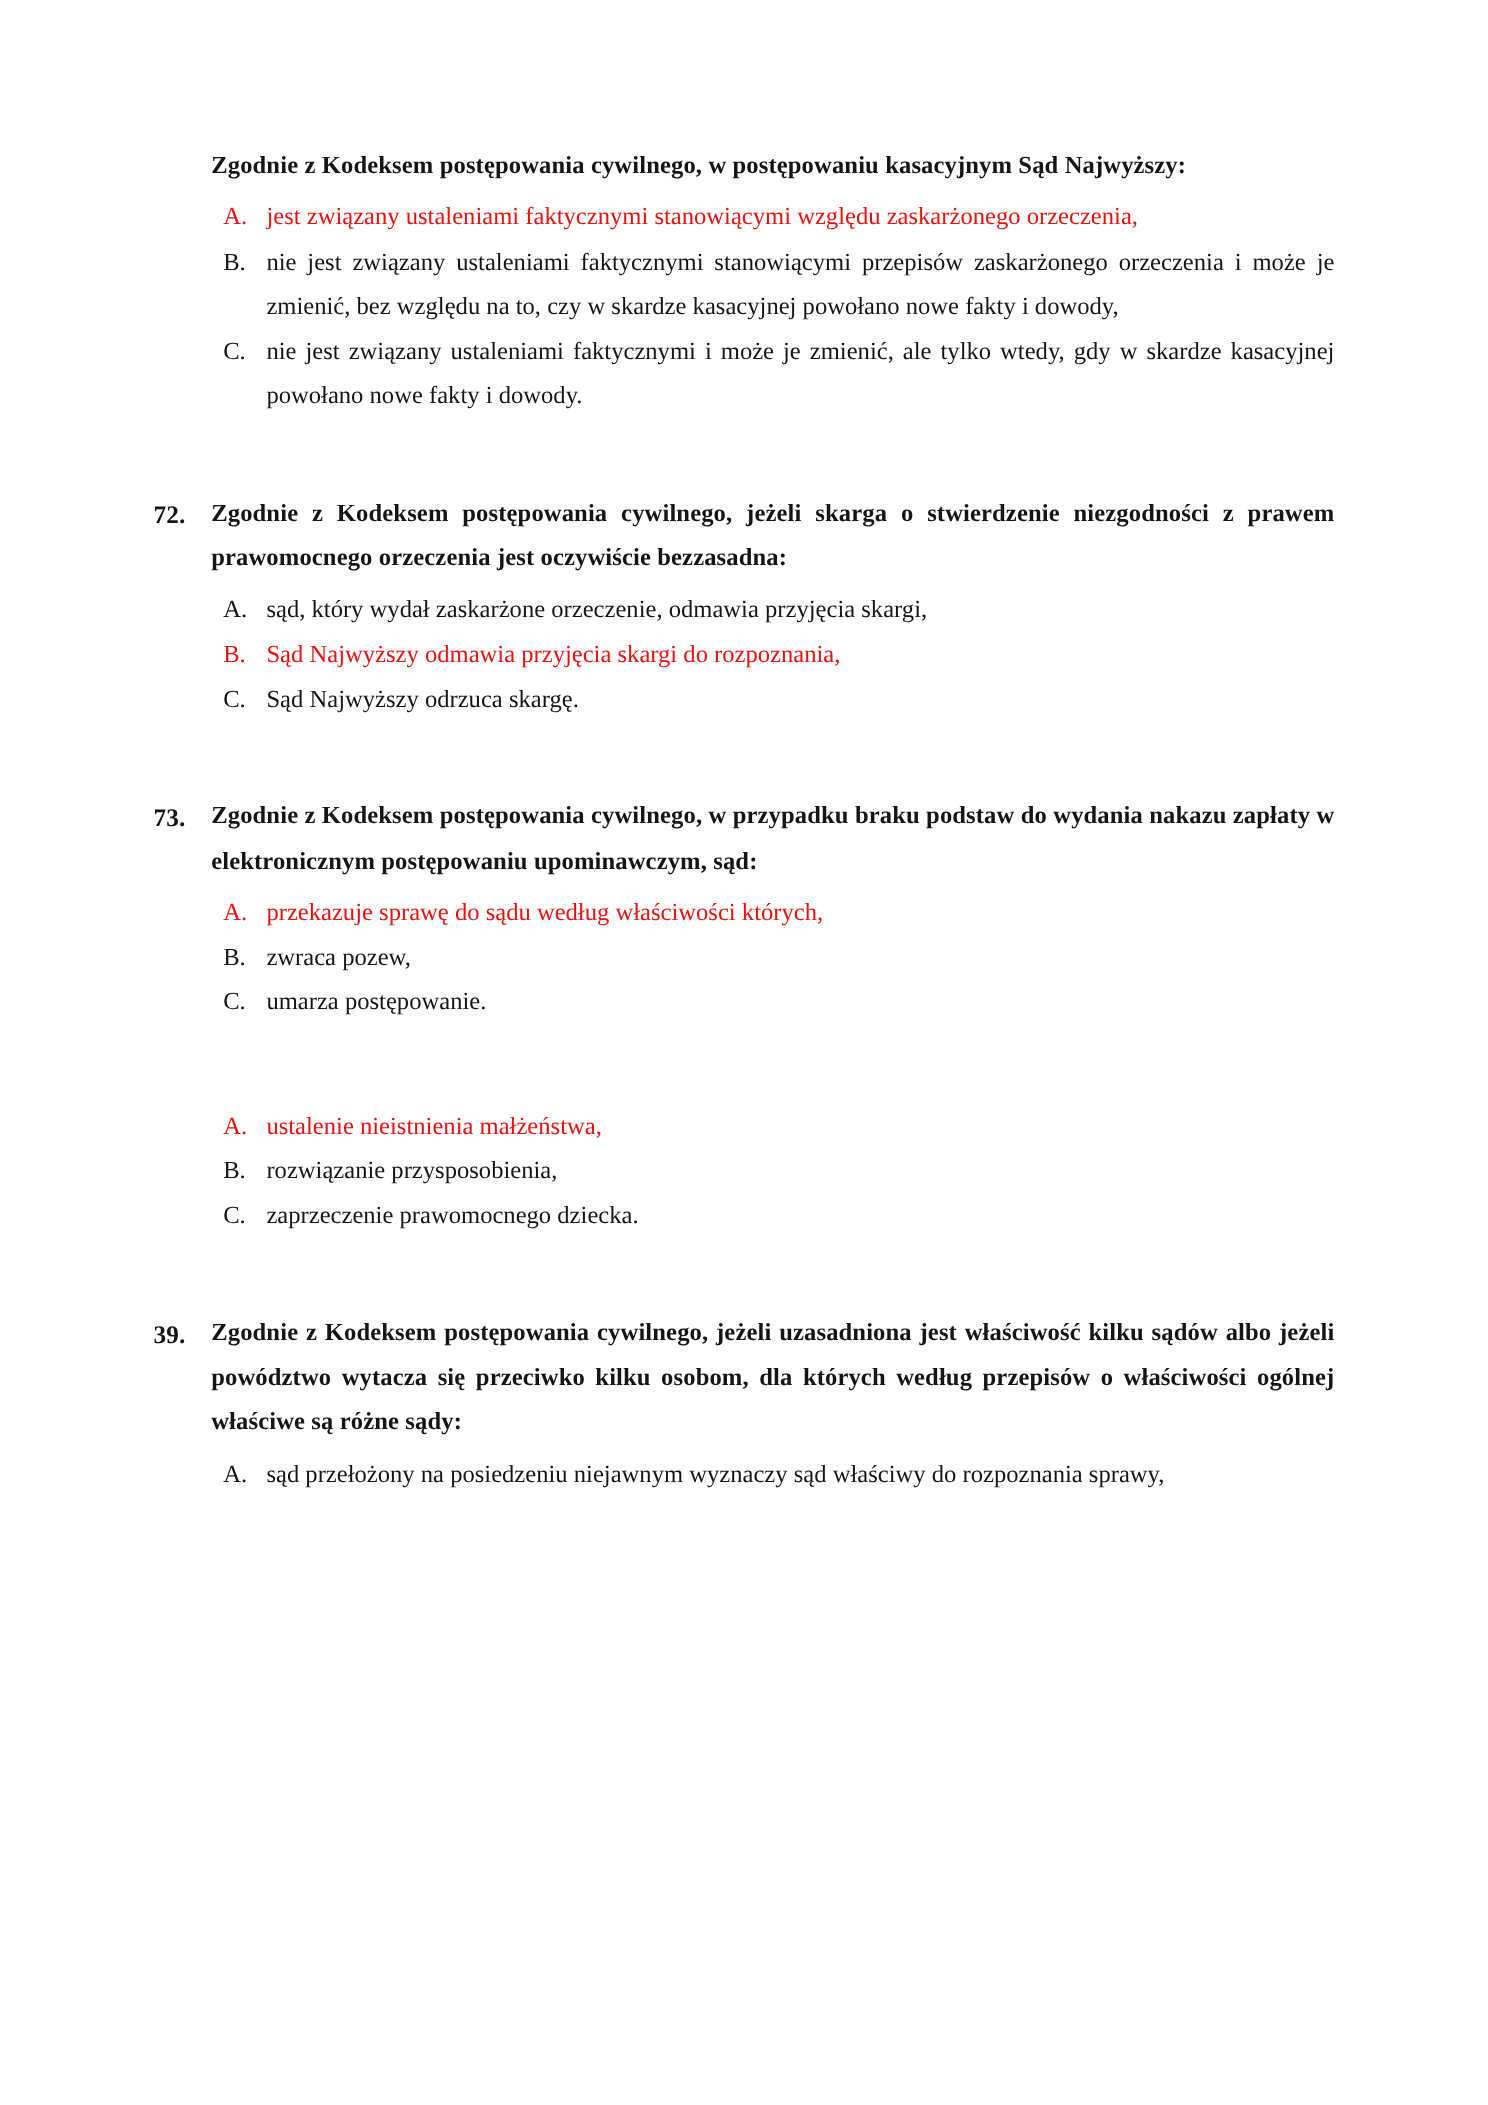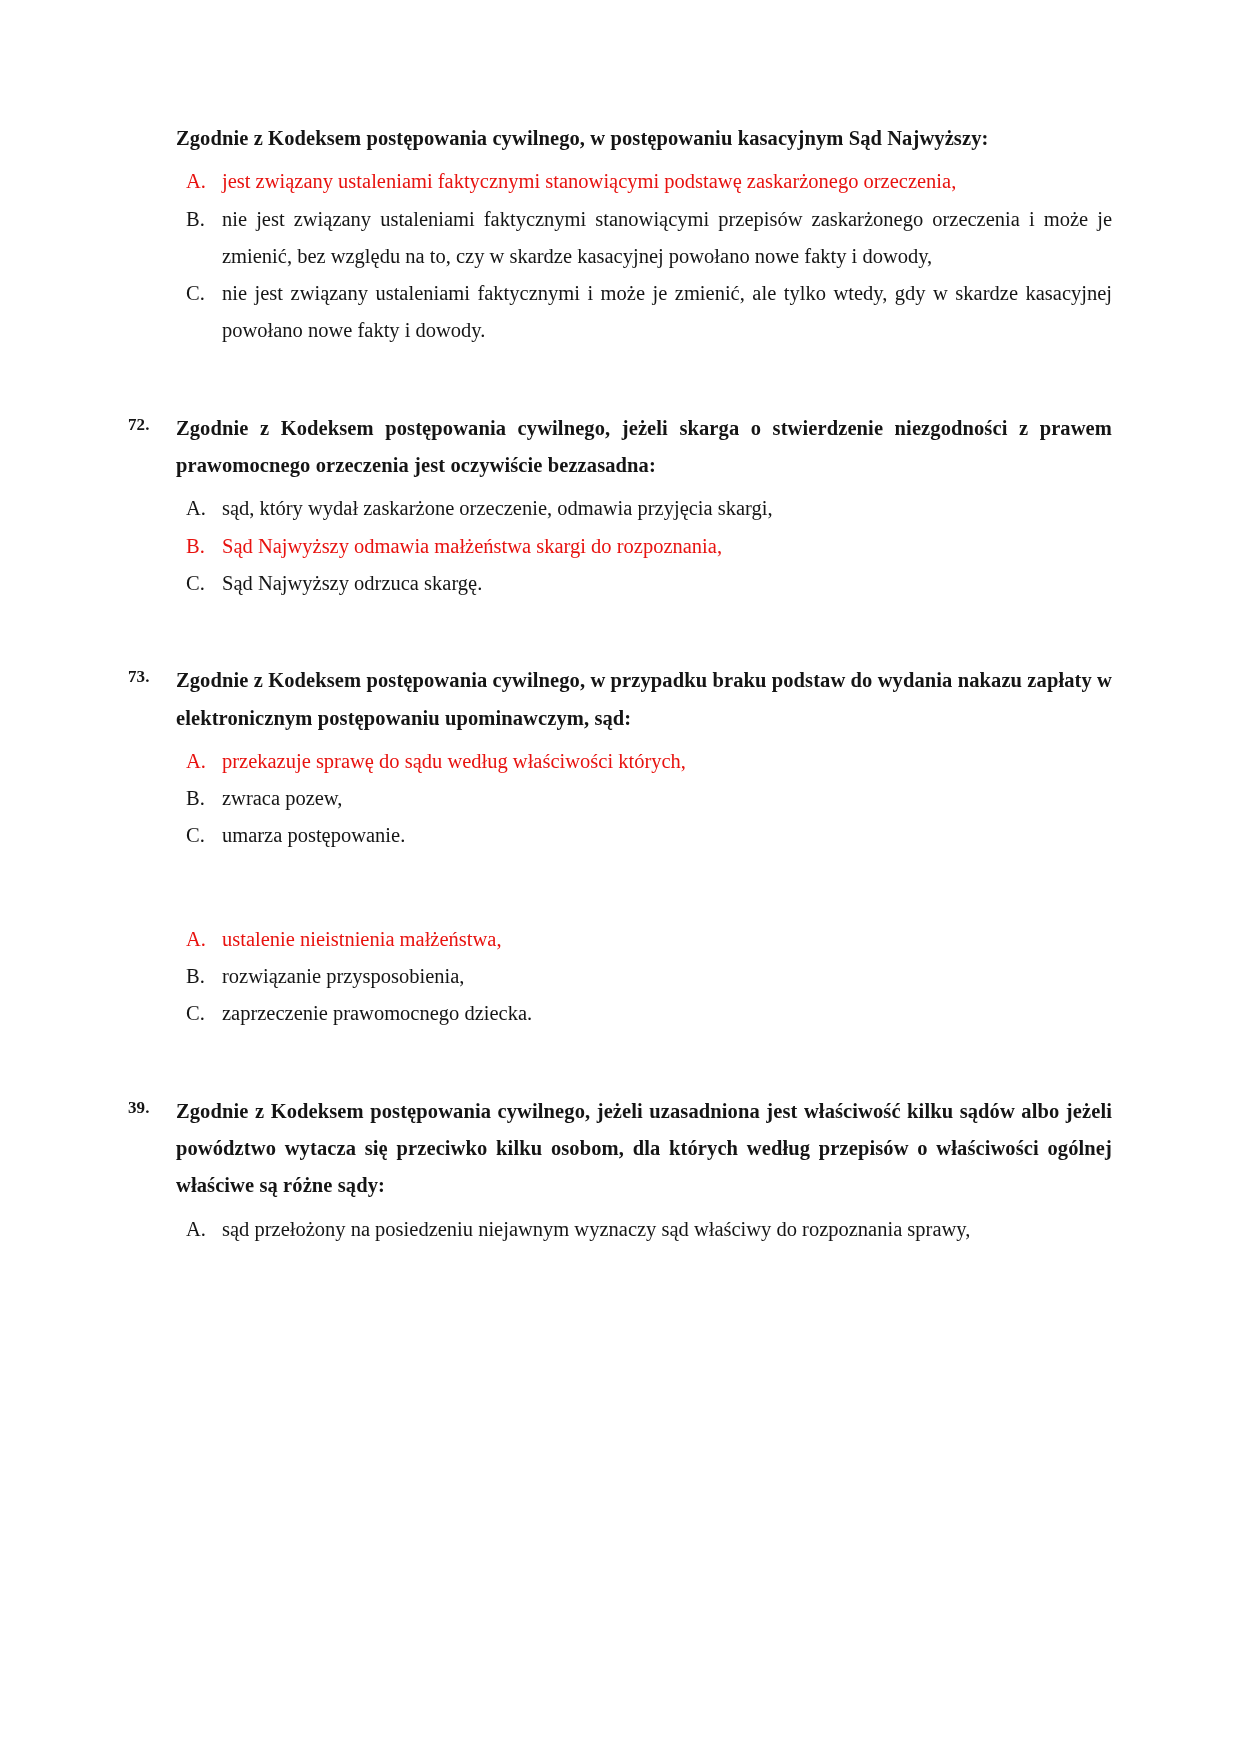--- a/index.html
+++ b/index.html
@@ -28,21 +28,21 @@
     align-items: flex-start;
     font-weight: bold;
     font-size: 20.5px;
     line-height: 1.82;
     letter-spacing: 0.1px;
   }
   .q-number {
     width: 48px;
     flex: 0 0 48px;
     font-weight: bold;
-    font-size: 17px;
+    font-size: 21px;
     line-height: 1.82;
   }
   .q-text {
     flex: 1 1 auto;
     text-align: justify;
     text-justify: inter-word;
     font-weight: bold;
     hyphens: none;
   }
 
@@ -86,21 +86,21 @@
 <div class="page">
 
   <div class="question-block">
     <div class="question-head">
       <div class="q-number"></div>
       <div class="q-text">Zgodnie z Kodeksem postępowania cywilnego, w postępowaniu kasacyjnym Sąd Najwyższy:</div>
     </div>
     <div class="options indent-0">
       <div class="option correct">
         <div class="opt-letter">A.</div>
-        <div class="opt-text">jest związany ustaleniami faktycznymi stanowiącymi podstawę zaskarżonego orzeczenia,</div>
+        <div class="opt-text">jest związany ustaleniami faktycznymi stanowiącymi względu zaskarżonego orzeczenia,</div>
       </div>
       <div class="option">
         <div class="opt-letter">B.</div>
         <div class="opt-text">nie jest związany ustaleniami faktycznymi stanowiącymi przepisów zaskarżonego orzeczenia i może je zmienić, bez względu na to, czy w skardze kasacyjnej powołano nowe fakty i dowody,</div>
       </div>
       <div class="option">
         <div class="opt-letter">C.</div>
         <div class="opt-text">nie jest związany ustaleniami faktycznymi i może je zmienić, ale tylko wtedy, gdy w skardze kasacyjnej powołano nowe fakty i dowody.</div>
       </div>
     </div>
@@ -113,21 +113,21 @@
       <div class="q-number">72.</div>
       <div class="q-text">Zgodnie z Kodeksem postępowania cywilnego, jeżeli skarga o stwierdzenie niezgodności z prawem prawomocnego orzeczenia jest oczywiście bezzasadna:</div>
     </div>
     <div class="options indent-1">
       <div class="option">
         <div class="opt-letter">A.</div>
         <div class="opt-text">sąd, który wydał zaskarżone orzeczenie, odmawia przyjęcia skargi,</div>
       </div>
       <div class="option correct">
         <div class="opt-letter">B.</div>
-        <div class="opt-text">Sąd Najwyższy odmawia małżeństwa skargi do rozpoznania,</div>
+        <div class="opt-text">Sąd Najwyższy odmawia przyjęcia skargi do rozpoznania,</div>
       </div>
       <div class="option">
         <div class="opt-letter">C.</div>
         <div class="opt-text">Sąd Najwyższy odrzuca skargę.</div>
       </div>
     </div>
   </div>
 
   <div class="spacer-lg"></div>
 

